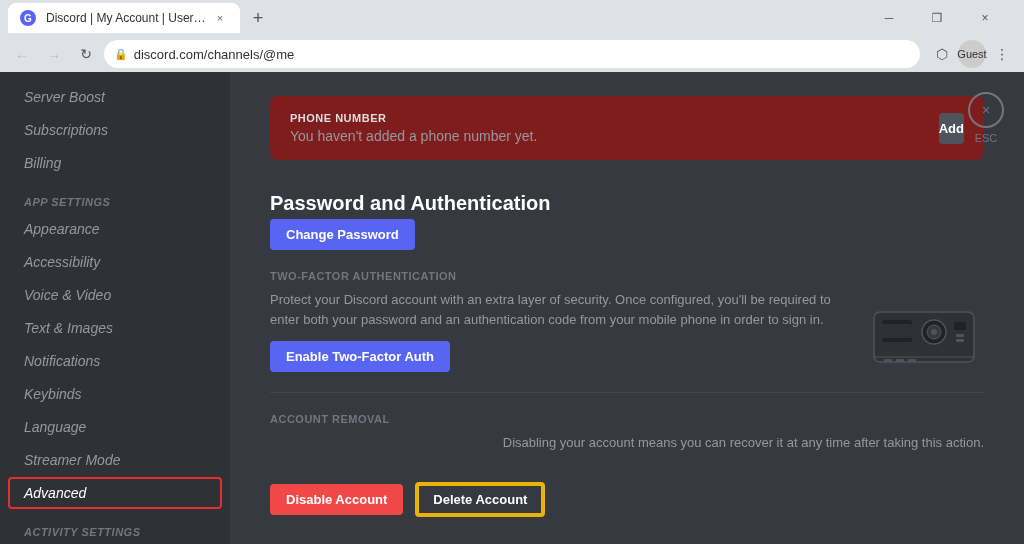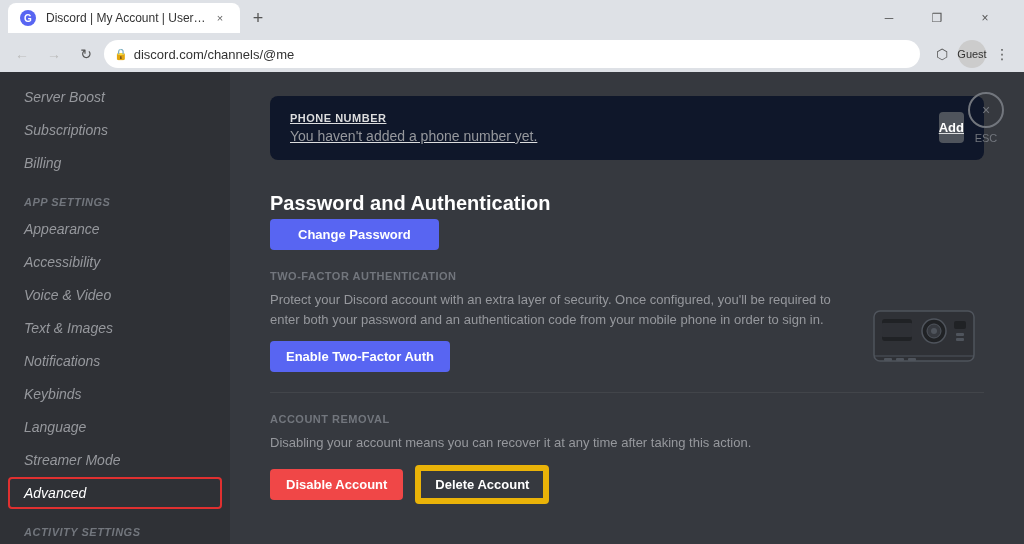--- a/index.html
+++ b/index.html
@@ -210,28 +210,27 @@
       background: #36393f;
       overflow-y: auto;
       padding: 24px 40px;
       position: relative;
     }
     .main-content::-webkit-scrollbar { width: 4px; }
     .main-content::-webkit-scrollbar-thumb { background: #555; border-radius: 2px; }
 
     
     .phone-section {
-      background: #0f172a;
+      background: #7f1d1d;
       border-radius: 8px;
       padding: 16px 20px;
       display: flex;
-      align-items: flex-start;
+      align-items: center;
       justify-content: space-between;
       margin-bottom: 32px;
-      text-decoration: underline;
     }
     .phone-label {
       font-size: 11px;
       font-weight: 700;
       text-transform: uppercase;
       letter-spacing: 0.5px;
       color: #dcddde;
       margin-bottom: 4px;
     }
     .phone-value {
@@ -282,40 +281,40 @@
       font-weight: 700;
       color: #ffffff;
       margin-bottom: 4px;
     }
 
     .btn-blurple {
       background: #5865f2;
       color: #ffffff;
       border: none;
       border-radius: 4px;
-      padding: 8px 28px;
+      padding: 8px 16px;
       font-size: 13px;
       font-weight: 600;
       cursor: pointer;
       margin-bottom: 20px;
       display: inline-block;
     }
 
     .subsection-label {
       font-size: 11px;
       font-weight: 700;
       text-transform: uppercase;
       letter-spacing: 0.5px;
       color: #72767d;
       margin-bottom: 8px;
     }
 
     .tfa-container {
       display: flex;
-      align-items: center;
+      align-items: flex-end;
       justify-content: space-between;
     }
     .tfa-text {
       flex: 1;
       margin-right: 20px;
     }
     .tfa-description {
       font-size: 13px;
       color: #96989d;
       line-height: 1.5;
@@ -342,40 +341,41 @@
     .divider {
       height: 1px;
       background: #42454a;
       margin: 20px 0;
     }
 
     
     .removal-description {
       font-size: 13px;
       color: #96989d;
-      margin-bottom: 12px;
+      margin-bottom: 29px;
       line-height: 1.5;
+      text-align: right;
     }
 
     .btn-danger {
       background: #f04747;
       color: #ffffff;
       border: none;
       border-radius: 4px;
       padding: 8px 16px;
       font-size: 13px;
       font-weight: 600;
       cursor: pointer;
       margin-right: 8px;
     }
 
     .btn-danger-outline {
       background: transparent;
       color: #ffffff;
-      border: 6px solid #eab308;
+      border: 4px solid #eab308;
       border-radius: 4px;
       padding: 6px 14px;
       font-size: 13px;
       font-weight: 600;
       cursor: pointer;
     }
   </style>
 </head>
 <body>
 

